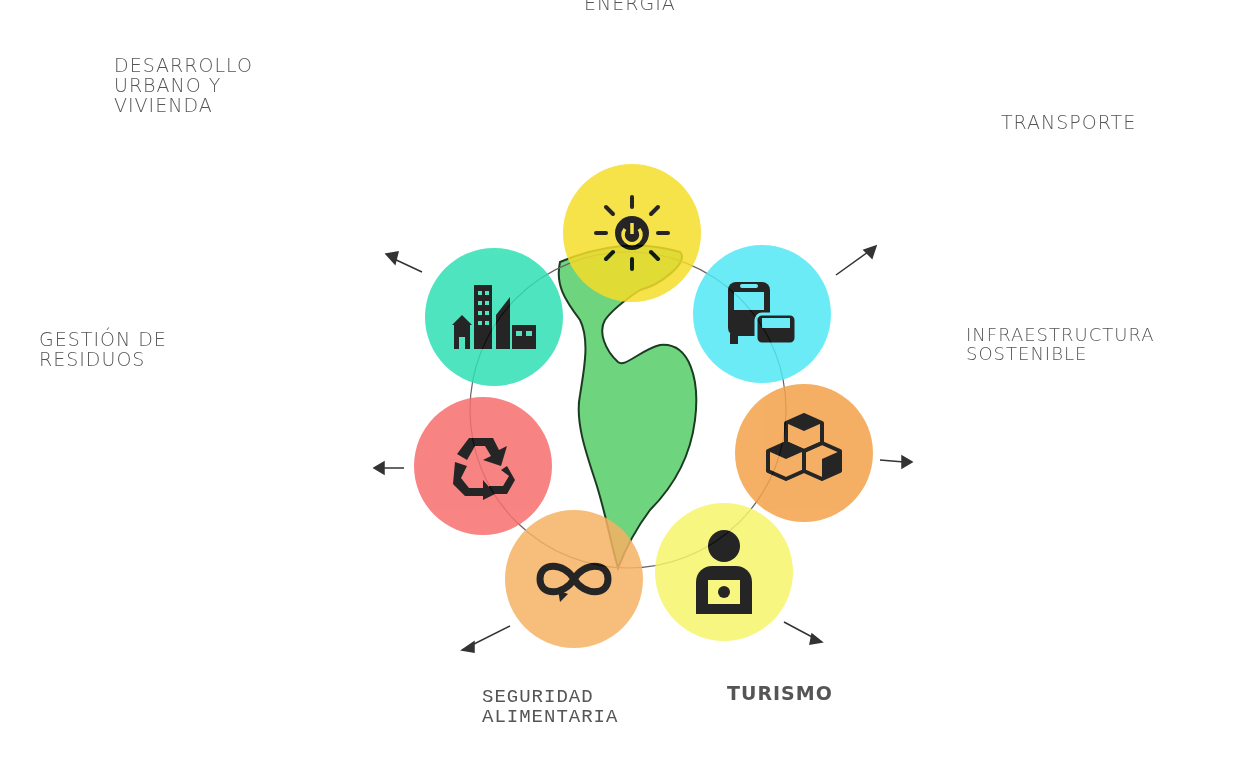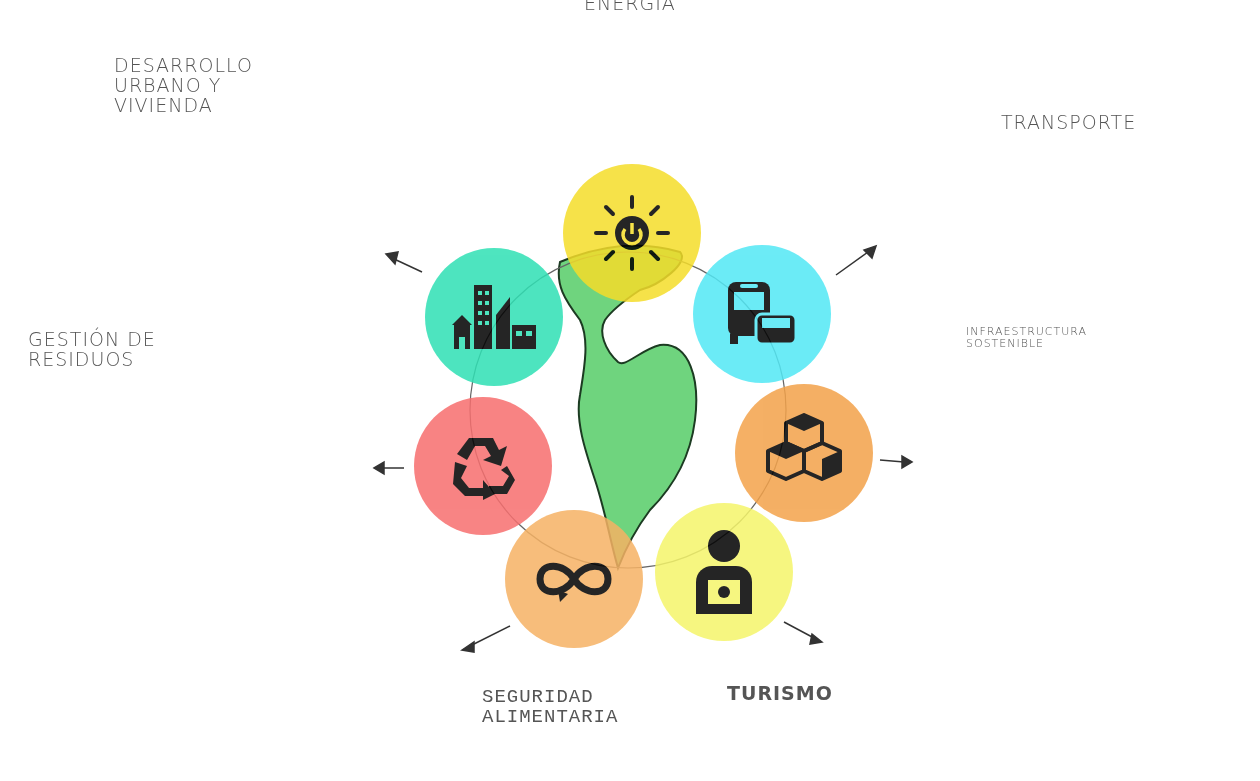--- a/index.html
+++ b/index.html
@@ -136,23 +136,23 @@
         <polygon points="822,642 812,634 810,644"></polygon>
       </g>
   </g>
 </svg>
 
 <div class="label" style="left:584px;top:-6px;">ENERGÍA</div>
 <div class="label" style="left:114px;top:56px;">DESARROLLO
 URBANO Y
 VIVIENDA</div>
 <div class="label" style="left:1001px;top:86px;margin-top:27px;">TRANSPORTE</div>
-<div class="label" style="left:28px;top:330px;">GESTIÓN DE
+<div class="label" style="left:39px;top:330px;">GESTIÓN DE
 RESIDUOS</div>
-<div class="label" style="left:966px;top:326px;font-size:11px;">INFRAESTRUCTURA
+<div class="label" style="left:966px;top:326px;font-size:18px;">INFRAESTRUCTURA
 SOSTENIBLE</div>
 <div class="label" style="left:482px;top:688px;font-family:Liberation Mono, monospace;">SEGURIDAD
 ALIMENTARIA</div>
 <div class="label" style="left:727px;top:684px;font-weight:bold;">TURISMO</div>
 
 <svg class="full" width="1260" height="781" style="z-index:-1;">
 
   <g>
     <polygon points="492,145 620,100 768,118 768,130 640,180 492,160" fill="#62c86a" stroke="#333"></polygon>
     <polygon points="492,160 640,180 640,205 492,188" fill="#7a5230" stroke="#333"></polygon>

